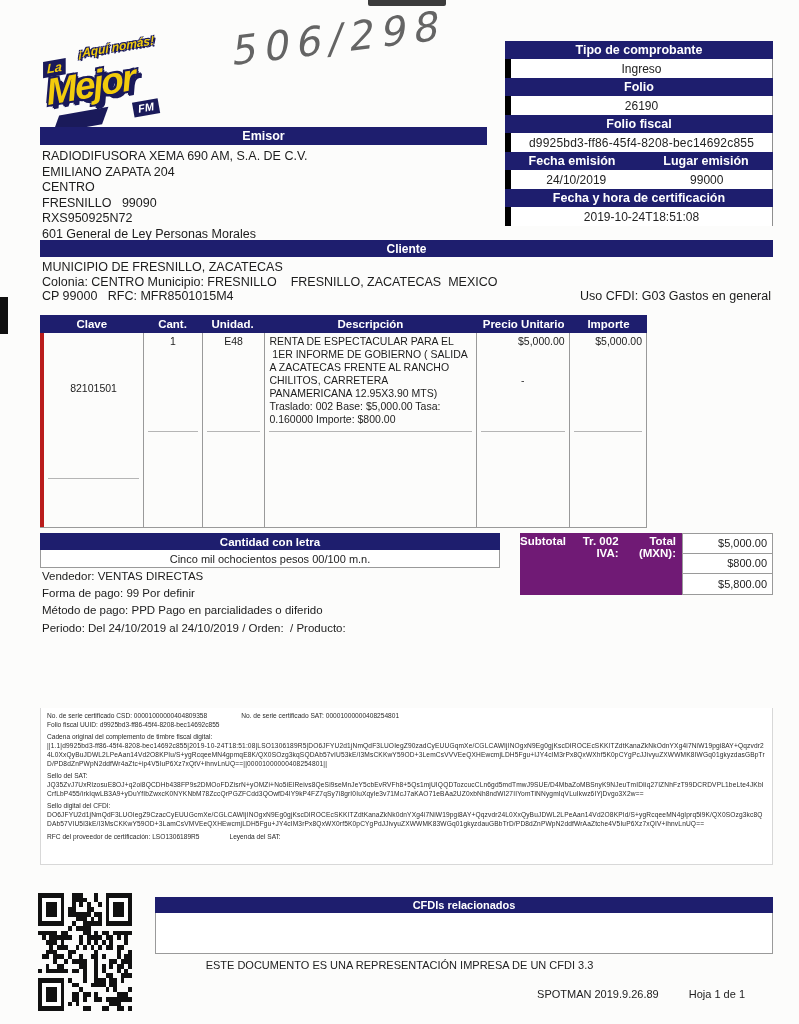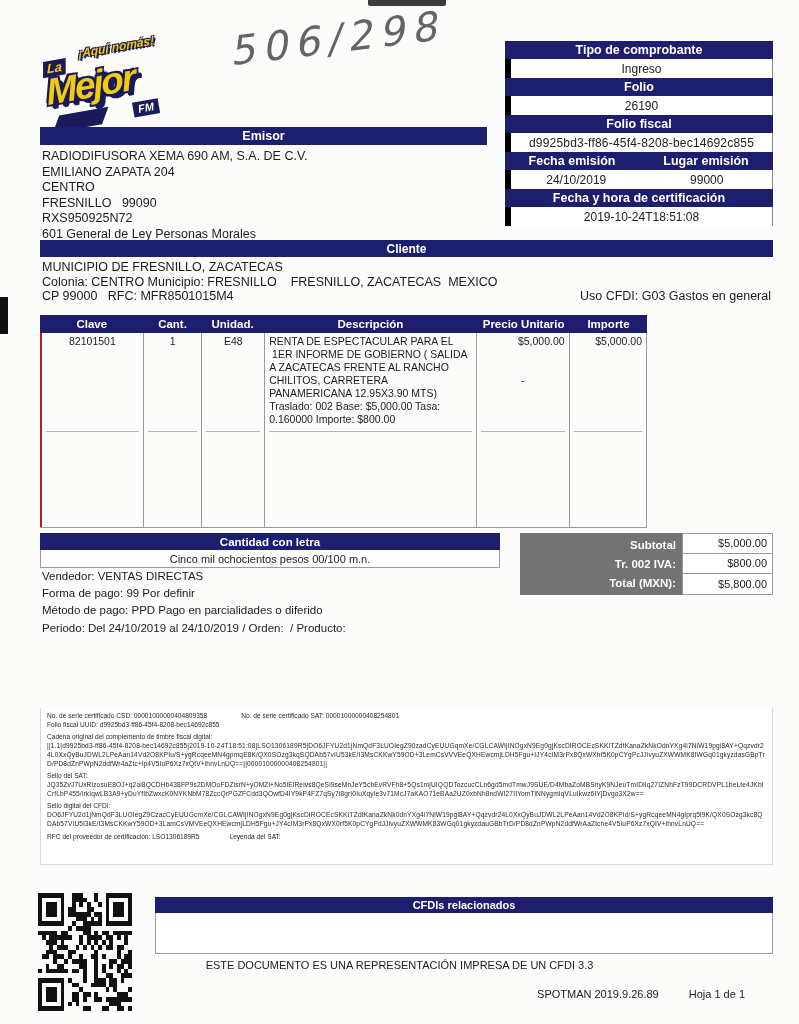--- a/index.html
+++ b/index.html
@@ -66,38 +66,38 @@
   .cliente-cp-row { display:flex; justify-content:space-between; }
   
   .items { left:40px; top:315px; width:607px; }
   .items .thead { display:flex; height:18px; background:#1e1e6e; color:#fff; font-weight:bold; font-size:11.5px; }
   .items .thead span { display:flex; align-items:center; justify-content:center; }
   .items .tbody { display:flex; height:195px; border-bottom:1px solid #9a9a9a; }
   .items .cell {
     border-right:1px solid #9a9a9a; font-size:10.5px; line-height:13px; padding:2px 4px;
     display:flex; flex-direction:column;
   }
-  .items .cell:first-child { border-left:2px solid #b91c1c; }
+  .items .cell:first-child { border-left:4px solid #b91c1c;justify-content:center; }
   .items .rowline { border-bottom:1px solid #b5b5b5; height:97px; }
   .c-clave { width:125px; } .c-cant { width:70px; } .c-unidad { width:75px; }
   .c-desc { width:258px; } .c-precio { width:112px; } .c-importe { width:93px; }
   .ta-c { text-align:center; } .ta-r { text-align:right; }
   .dash { text-align:center; margin-top:26px; color:#333; }
   
   .cletra-bar { left:40px; top:533px; width:460px; height:17px; font-size:11.5px; }
   .cletra-val {
     left:40px; top:550px; width:460px; height:18px; background:#fff;
     border:1px solid #9a9a9a; border-top:none; display:flex; align-items:center; justify-content:center;
     font-size:11px; color:#222;
   }
   
   .totals-labels {
-    left:520px; top:533px; width:162px; height:62px; background:#737373; color:#fff;
-    font-weight:bold; font-size:11.5px; display:flex; flex-direction:column; justify-content:space-around;
-    padding:2px 6px 2px 16px; text-align:right;
+    left:520px; top:533px; width:162px; height:62px; background:#701a75; color:#fff;
+    font-weight:bold; font-size:11.5px; display:flex; flex-direction:row; justify-content:space-around;
+    padding:2px 6px 2px 0; text-align:right;
   }
   .totals-values { left:682px; top:533px; width:91px; font-size:11px; }
   .totals-values div {
     height:20.6px; background:#fff; border:1px solid #9a9a9a; border-top:none;
     display:flex; align-items:center; justify-content:flex-end; padding-right:5px;
   }
   .totals-values div:first-child { border-top:1px solid #9a9a9a; }
   
   .payment { left:42px; top:568px; width:460px; font-size:11.5px; line-height:17.2px; }
   

